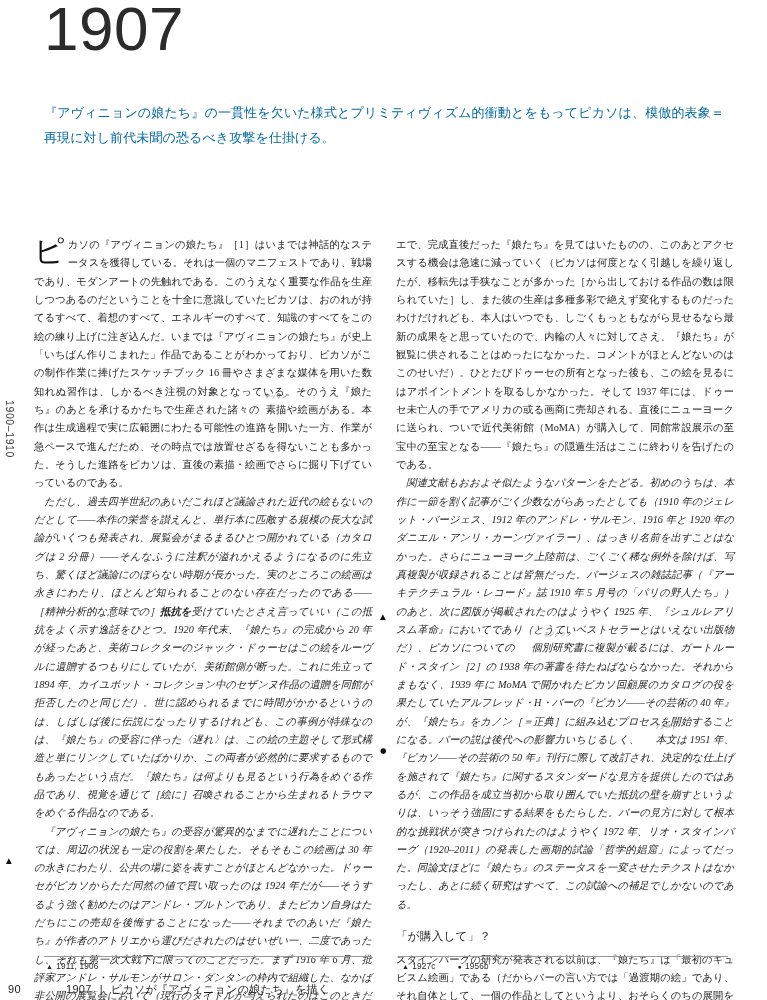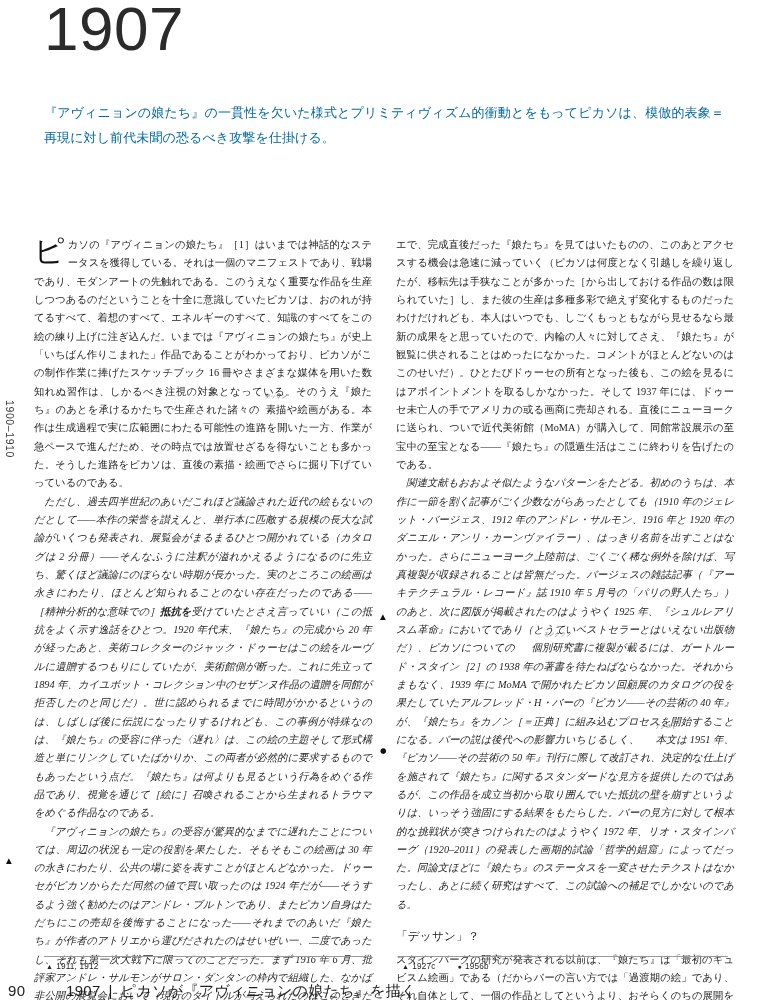--- a/index.html
+++ b/index.html
@@ -173,21 +173,21 @@
   .foot-refs .gly { font-size: 7px; margin-right: 3px; }
 
   
   .page-footer {
     position: absolute;
     left: 8px;
     top: 982px;
     display: flex;
     align-items: baseline;
     font-family: "Liberation Sans", "DejaVu Sans", sans-serif;
-    font-size: 15px;
+    font-size: 11px;
     color: #1d1d1d;
     letter-spacing: 0.3px;
   }
   .page-footer .folio { width: 58px; }
   .page-footer .sep   { margin: 0 8px; }
 </style>
 </head>
 <body>
 
 <div class="page">
@@ -208,32 +208,32 @@
       <p class="first-para">
         <span class="dropcap">ピ</span><span>カソの『アヴィニョンの娘たち』［1］はいまでは神話的なステータスを獲得している。それは一個のマニフェストであり、戦場であり、モダンアートの先触れである。このうえなく重要な作品を生産しつつあるのだということを十全に意識していたピカソは、おのれが持てるすべて、着想のすべて、エネルギーのすべて、知識のすべてをこの絵の練り上げに注ぎ込んだ。いまでは『アヴィニョンの娘たち』が史上「いちばん作りこまれた」作品であることがわかっており、ピカソがこの制作作業に捧げたスケッチブック 16 冊やさまざまな媒体を用いた数知れぬ習作は、しかるべき注視の対象となっている。そのうえ『娘たち』のあとを承けるかたちで生産された諸々の<span class="ruby">素描<span class="rt">デッサン</span></span>や絵画がある。本作は生成過程で実に広範囲にわたる可能性の進路を開いた一方、作業が急ペースで進んだため、その時点では放置せざるを得ないことも多かった。そうした進路をピカソは、直後の素描・絵画でさらに掘り下げていっているのである。</span>
       </p>
       <p>ただし、過去四半世紀のあいだこれほど議論された近代の絵もないのだとして——本作の栄誉を讃えんと、単行本に匹敵する規模の長大な試論がいくつも発表され、展覧会がまるまるひとつ開かれている（カタログは 2 分冊）——そんなふうに注釈が溢れかえるようになるのに先立ち、驚くほど議論にのぼらない時期が長かった。実のところこの絵画は永きにわたり、ほとんど知られることのない存在だったのである——［精神分析的な意味での］<b class="em">抵抗を</b>受けていたとさえ言っていい（この抵抗をよく示す逸話をひとつ。1920 年代末、『娘たち』の完成から 20 年が経ったあと、美術コレクターのジャック・ドゥーセはこの絵をルーヴルに遺贈するつもりにしていたが、美術館側が断った。これに先立って 1894 年、カイユボット・コレクション中のセザンヌ作品の遺贈を同館が拒否したのと同じだ）。世に認められるまでに時間がかかるというのは、しばしば後に伝説になったりするけれども、この事例が特殊なのは、『娘たち』の受容に伴った〈遅れ〉は、この絵の主題そして形式構造と単にリンクしていたばかりか、この両者が必然的に要求するものでもあったという点だ。『娘たち』は何よりも見るという行為をめぐる作品であり、視覚を通じて［絵に］召喚されることから生まれるトラウマをめぐる作品なのである。</p>
       <p>『アヴィニョンの娘たち』の受容が驚異的なまでに遅れたことについては、周辺の状況も一定の役割を果たした。そもそもこの絵画は 30 年の永きにわたり、公共の場に姿を表すことがほとんどなかった。ドゥーセがピカソからただ同然の値で買い取ったのは 1924 年だが——そうするよう強く勧めたのはアンドレ・ブルトンであり、またピカソ自身はただちにこの売却を後悔することになった——それまでのあいだ『娘たち』が作者のアトリエから運びだされたのはせいぜい一、二度であったし、それも第一次大戦下に限ってのことだった。まず 1916 年 6 月、批評家アンドレ・サルモンがサロン・ダンタンの枠内で組織した、なかば非公開の展覧会において（現行のタイトルが与えられたのはこのときだった）、次におそらく 1918 年 1–2 月、画商ポール・ギヨームが組織し、ギヨーム・アポリネールがカタログに序文を寄せたマティスとピカソ作品の合同展において。1907 年の秋と冬、友人たちや訪問客はピカソのアトリ</p>
     </div>
 
     <div class="col">
       <p class="first-para">エで、完成直後だった『娘たち』を見てはいたものの、このあとアクセスする機会は急速に減っていく（ピカソは何度となく引越しを繰り返したが、移転先は手狭なことが多かった［から出しておける作品の数は限られていた］し、また彼の生産は多種多彩で絶えず変化するものだったわけだけれども、本人はいつでも、しごくもっともながら見せるなら最新の成果をと思っていたので、内輪の人々に対してさえ、『娘たち』が観覧に供されることはめったになかった。コメントがほとんどないのはこのせいだ）。ひとたびドゥーセの所有となった後も、この絵を見るにはアポイントメントを取るしかなかった。そして 1937 年には、ドゥーセ未亡人の手でアメリカの或る画商に売却される。直後にニューヨークに送られ、ついで近代美術館（MoMA）が購入して、同館常設展示の至宝中の至宝となる——『娘たち』の隠遁生活はここに終わりを告げたのである。</p>
       <p>関連文献もおおよそ似たようなパターンをたどる。初めのうちは、本作に一節を割く記事がごく少数ながらあったとしても（1910 年のジェレット・バージェス、1912 年のアンドレ・サルモン、1916 年と 1920 年のダニエル・アンリ・カーンヴァイラー）、はっきり名前を出すことはなかった。さらにニューヨーク上陸前は、ごくごく稀な例外を除けば、写真複製が収録されることは皆無だった。バージェスの雑誌記事（『アーキテクチュラル・レコード』誌 1910 年 5 月号の「パリの野人たち」）のあと、次に図版が掲載されたのはようやく 1925 年、『シュルレアリスム革命』においてであり（とうていベストセラーとはいえない出版物だ）、ピカソについての<span class="ruby">個別研究書<span class="rt">モノグラフ</span></span>に複製が載るには、ガートルード・スタイン［2］の 1938 年の著書を待たねばならなかった。それからまもなく、1939 年に MoMA で開かれたピカソ回顧展のカタログの役を果たしていたアルフレッド・H・バーの『ピカソ——その芸術の 40 年』が、『娘たち』をカノン［＝正典］に組み込むプロセスを開始することになる。バーの説は後代への影響力いちじるしく、<span class="ruby">本文<span class="rt">テクスト</span></span>は 1951 年、『ピカソ——その芸術の 50 年』刊行に際して改訂され、決定的な仕上げを施されて『娘たち』に関するスタンダードな見方を提供したのではあるが、この作品を成立当初から取り囲んでいた抵抗の壁を崩すというよりは、いっそう強固にする結果をもたらした。バーの見方に対して根本的な挑戦状が突きつけられたのはようやく 1972 年、リオ・スタインバーグ（1920–2011）の発表した画期的試論「哲学的娼窟」によってだった。同論文ほどに『娘たち』のステータスを一変させたテクストはなかったし、あとに続く研究はすべて、この試論への補足でしかないのである。</p>
-      <h2 class="subhead">「デッサン」？</h2>
+      <h2 class="subhead">「が購入して」？</h2>
       <p class="first-para">スタインバーグの研究が発表される以前は、『娘たち』は「最初のキュビスム絵画」である（だからバーの言い方では「過渡期の絵」であり、それ自体として、一個の作品としてというより、おそらくのちの展開を予告するものとして重要なのだ）というのが衆目の一致するところだった。こう考えると、『娘たち』は未完のまま放っておかれたという結論が必然的に導かれることになり、カーンヴァイラーがじっさい自説の中でそういうふうに言っていて、バーは無視したのだが、他の書き手は全員この発想を受け容れ、『娘たち』には統一性が欠</p>
     </div>
 
   </div>
 
   <div class="foot-rule left"></div>
   <div class="foot-rule right"></div>
 
   <div class="foot-refs left">
     <span class="ref">
-      <span class="gly">▲</span><span>1911, 1912</span>
+      <span class="gly">▲</span><span>1911, 1906</span>
     </span>
   </div>
 
   <div class="foot-refs right">
     <span class="ref">
       <span class="gly">▲</span><span>1927c</span>
     </span>
     <span class="ref">
       <span class="gly">●</span><span>1956b</span>
     </span>

